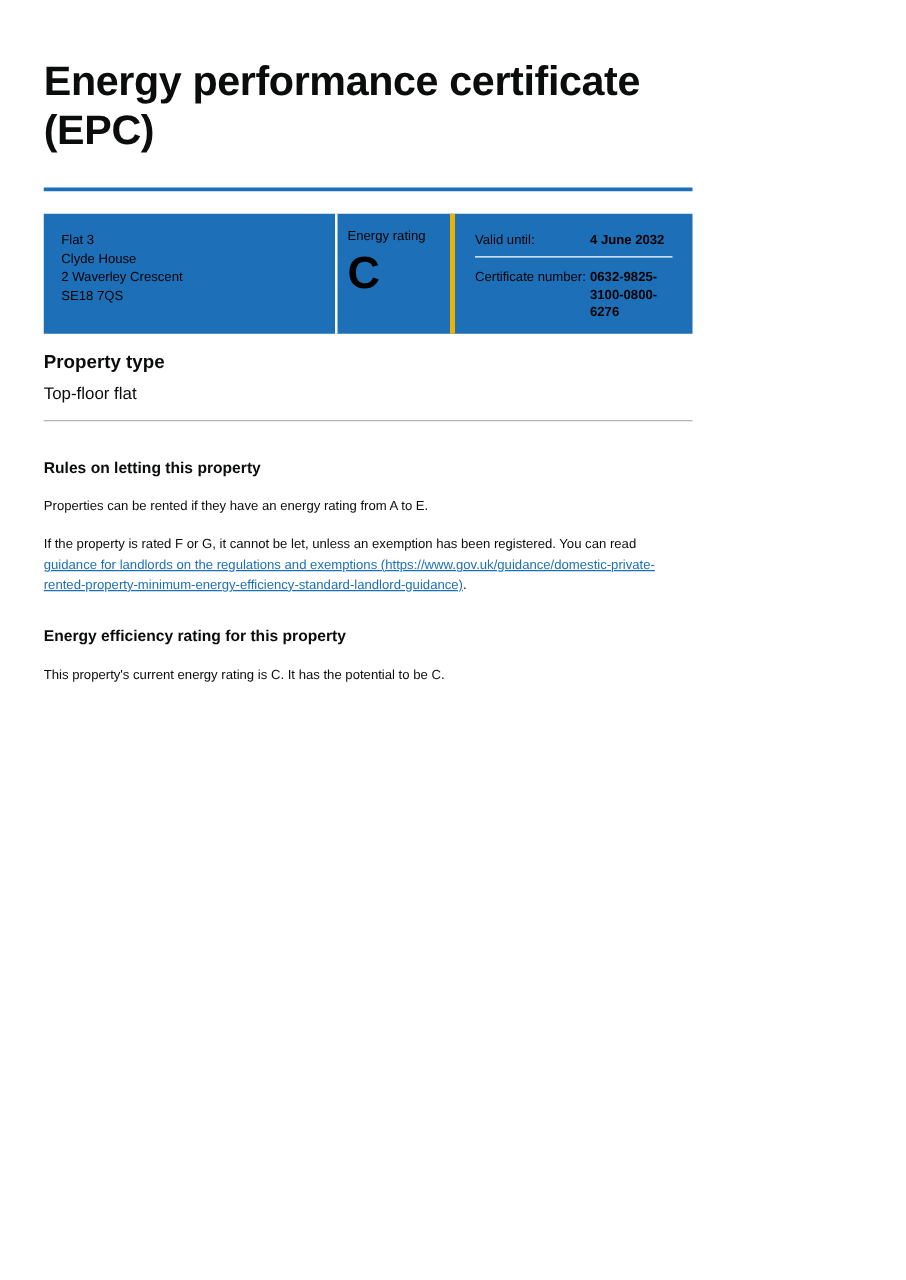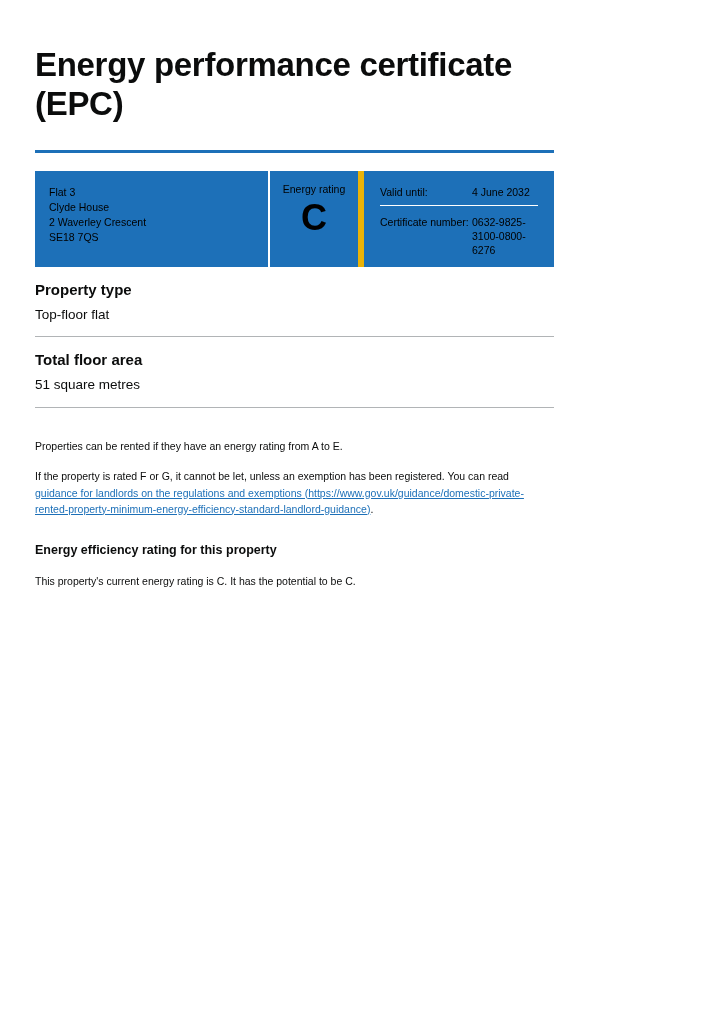--- a/index.html
+++ b/index.html
@@ -50,22 +50,22 @@
     box-sizing: border-box;
     padding: 14px 14px 14px 14px;
     font-size: 10.5px;
     line-height: 1.42;
     border-right: 2px solid #ffffff;
   }
   .summary-rating {
     width: 94px;
     box-sizing: border-box;
     padding: 12px 8px;
-    text-align: center;
-    border-right: 6px solid #eab308;
+    text-align: left;
+    border-right: 4px solid #eab308;
   }
   .summary-rating .label {
     font-size: 10.5px;
     line-height: 1.2;
   }
   .summary-rating .grade {
     font-size: 36px;
     font-weight: bold;
     line-height: 1.15;
     margin-top: 2px;
@@ -84,21 +84,21 @@
   }
   .meta-row.first {
     border-bottom: 1px solid #ffffff;
     margin-bottom: 9px;
   }
   .meta-key {
     width: 92px;
     flex: none;
   }
   .meta-val {
-    font-weight: normal;
+    font-weight: bold;
   }
   
   .fact {
     padding-top: 14px;
     padding-bottom: 13px;
     border-bottom: 1px solid #b1b4b6;
   }
   .fact h2 {
     margin: 0 0 7px 0;
     font-size: 15px;
@@ -175,26 +175,23 @@
       </div>
     </div>
 
   </div>
 
   <div class="fact">
     <h2>Property type</h2>
     <p>Top-floor flat</p>
   </div>
 
-  <div class="fact">
-    <h2>Total floor area</h2>
-    <p>51 square metres</p>
-  </div>
 
   <div class="section">
+    <h2>Rules on letting this property</h2>
     <p>Properties can be rented if they have an energy rating from A to E.</p>
     <p class="last"><span>If the property is rated F or G, it cannot be let, unless an exemption has been registered. You can read </span><a class="link" href="#">guidance for landlords on the regulations and exemptions (https://www.gov.uk/guidance/domestic-private-rented-property-minimum-energy-efficiency-standard-landlord-guidance)</a><span>.</span></p>
   </div>
 
   <div class="section spaced">
     <h2>Energy efficiency rating for this property</h2>
     <p>This property's current energy rating is C. It has the potential to be C.</p>
   </div>
 
 </div>

